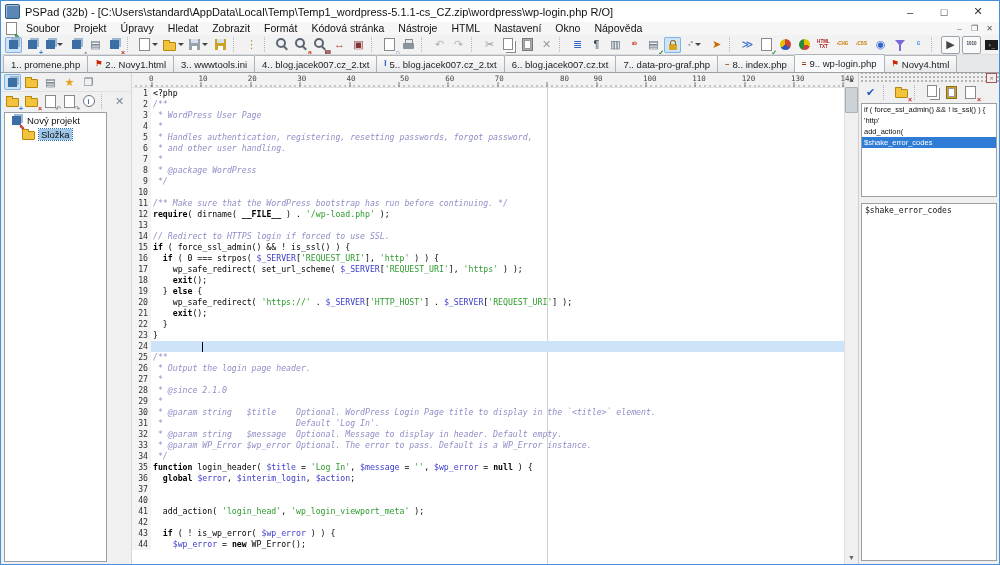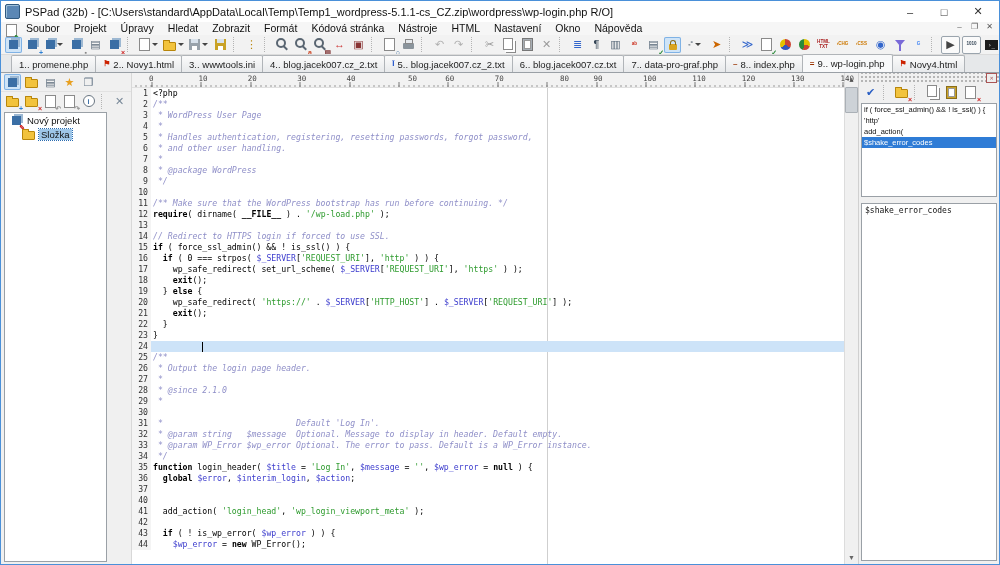--- a/index.html
+++ b/index.html
@@ -7,21 +7,21 @@
        font-family:"Liberation Sans",sans-serif;-webkit-font-smoothing:antialiased;}
   .window{width:1000px;height:565px;display:flex;flex-direction:column;background:#f0f0f0;border:1px solid #4a90d9;box-sizing:border-box;}
 
   
   .titlebar{height:21px;background:#ffffff;display:flex;align-items:center;padding:0 4px;flex:none;}
   .titlebar .title{font-size:11px;color:#111;margin-left:5px;flex:1;white-space:nowrap;overflow:hidden;}
   .win-btn{width:34px;height:19px;display:flex;align-items:center;justify-content:center;font-size:11px;color:#333;}
   .app-ic{width:13px;height:13px;background:#5b87b5;border:1px solid #31597f;border-radius:2px;box-shadow:inset 1px 1px 0 #9fc0da;}
 
   
-  .menubar{height:13px;display:flex;align-items:flex-start;background:#f6f6f6;flex:none;padding:0 2px;}
+  .menubar{height:13px;display:flex;align-items:center;background:#f6f6f6;flex:none;padding:0 2px;}
   .menu-item{font-size:10.5px;color:#111;padding:0 7px;line-height:13px;white-space:nowrap;}
   .mdi-ctrl{font-size:8px;color:#555;width:15px;text-align:center;}
   .menubar .spacer{flex:1;}
 
   
   .toolbar{height:19px;background:#f2f2f2;display:flex;align-items:center;padding:0 3px;flex:none;border-bottom:1px solid #dcdcdc;overflow:hidden;}
   .ic{width:17px;height:16px;position:relative;display:inline-flex;align-items:center;justify-content:center;border-radius:2px;flex:none;margin:0 1px;}
   .ic.active{background:#cfe4f7;box-shadow:0 0 0 1px #7fb2e5 inset;}
   .ic.boxed{border:1px solid #9aa4ad;background:#fafafa;}
   .ic .g{font-size:11px;line-height:1;}
@@ -49,21 +49,21 @@
   .p-funnel::after{content:'';position:absolute;left:-1px;top:-1px;width:2px;height:6px;background:#7a6ad8;}
   .p-printer{width:11px;height:6px;background:#8a949c;border-radius:1px;position:relative;margin-top:3px;}
   .p-printer::before{content:'';position:absolute;top:-4px;left:2px;width:6px;height:3px;background:#e6eaee;border:1px solid #888;}
   .p-paste{width:9px;height:11px;background:#c9a227;border:1px solid #8a6d1a;position:relative;}
   .p-paste::before{content:'';position:absolute;top:1px;left:1px;width:5px;height:7px;background:#fff;border:1px solid #999;}
   .p-paste.gray{background:#a7aeb5;border-color:#777;}
   .p-console{width:13px;height:10px;background:#1c1c1c;color:#fff;font-size:6px;display:flex;align-items:center;justify-content:center;font-family:"DejaVu Sans Mono",monospace;}
   .p-info{width:10px;height:10px;border:1px solid #6a7682;border-radius:50%;color:#3a6ea5;font-size:7px;font-weight:bold;display:flex;align-items:center;justify-content:center;background:#fff;}
 
   
-  .tabbar{height:17px;background:#e6e8ea;display:flex;align-items:flex-end;flex:none;border-bottom:1px solid #9aa0a6;padding-left:10px;}
+  .tabbar{height:17px;background:#e6e8ea;display:flex;align-items:flex-end;flex:none;border-bottom:1px solid #9aa0a6;padding-left:2px;}
   .tab{height:16px;display:flex;align-items:center;padding:0 7px;font-size:9.5px;color:#222;background:linear-gradient(#fbfbfb,#e7e9eb);border:1px solid #b0b4b8;border-bottom:none;border-radius:2px 2px 0 0;margin-right:-1px;white-space:nowrap;}
   .tab.active{background:#f8f9fa;height:17px;position:relative;z-index:2;}
   .tab .tico{font-size:8px;margin-right:3px;font-weight:bold;line-height:1;}
 
   
   .main{flex:1;display:flex;min-height:0;}
 
   
   .sidebar{width:130px;flex:none;display:flex;flex-direction:column;background:#f0f0f0;border-right:1px solid #d8d8d8;}
   .side-row{height:18px;display:flex;align-items:center;padding-left:2px;flex:none;}
@@ -410,21 +410,21 @@
     </div>
 
     <div class="editor">
       <div class="ruler" id="ruler">
         <div class="ruler-ticks"></div>
       <span class="rmark" style="left: 20px;">0</span>
           <span class="rmark" style="left: 69.39px;">10</span>
           <span class="rmark" style="left: 118.78px;">20</span>
           <span class="rmark" style="left: 168.17px;">30</span>
           <span class="rmark" style="left: 217.56px;">40</span>
-          <span class="rmark" style="left: 279px;">50</span>
+          <span class="rmark" style="left: 271px;">50</span>
           <span class="rmark" style="left: 316.34px;">60</span>
           <span class="rmark" style="left: 365.73px;">70</span>
           <span class="rmark" style="left: 415.12px; padding-left: 16px;">80</span>
           <span class="rmark" style="left: 464.51px;">90</span>
           <span class="rmark" style="left: 513.9px;">100</span>
           <span class="rmark" style="left: 563.29px;">110</span>
           <span class="rmark" style="left: 612.68px;">120</span>
           <span class="rmark" style="left: 662.07px;">130</span>
           <span class="rmark" style="left: 711.46px;">140</span>
         </div>
@@ -541,20 +541,21 @@
           <div class="line">
             <span class="ln">28</span>
             <span class="code"><span class="c"> * @since 2.1.0</span></span>
           </div>
           <div class="line">
             <span class="ln">29</span>
             <span class="code"><span class="c"> *</span></span>
           </div>
           <div class="line">
             <span class="ln">30</span>
+            <span class="code"><span class="c"> * @param string   $title    Optional. WordPress Login Page title to display in the `&lt;title&gt;` element.</span></span>
           </div>
           <div class="line">
             <span class="ln">31</span>
             <span class="code"><span class="c"> *                           Default 'Log In'.</span></span>
           </div>
           <div class="line">
             <span class="ln">32</span>
             <span class="code"><span class="c"> * @param string   $message  Optional. Message to display in header. Default empty.</span></span>
           </div>
           <div class="line">

